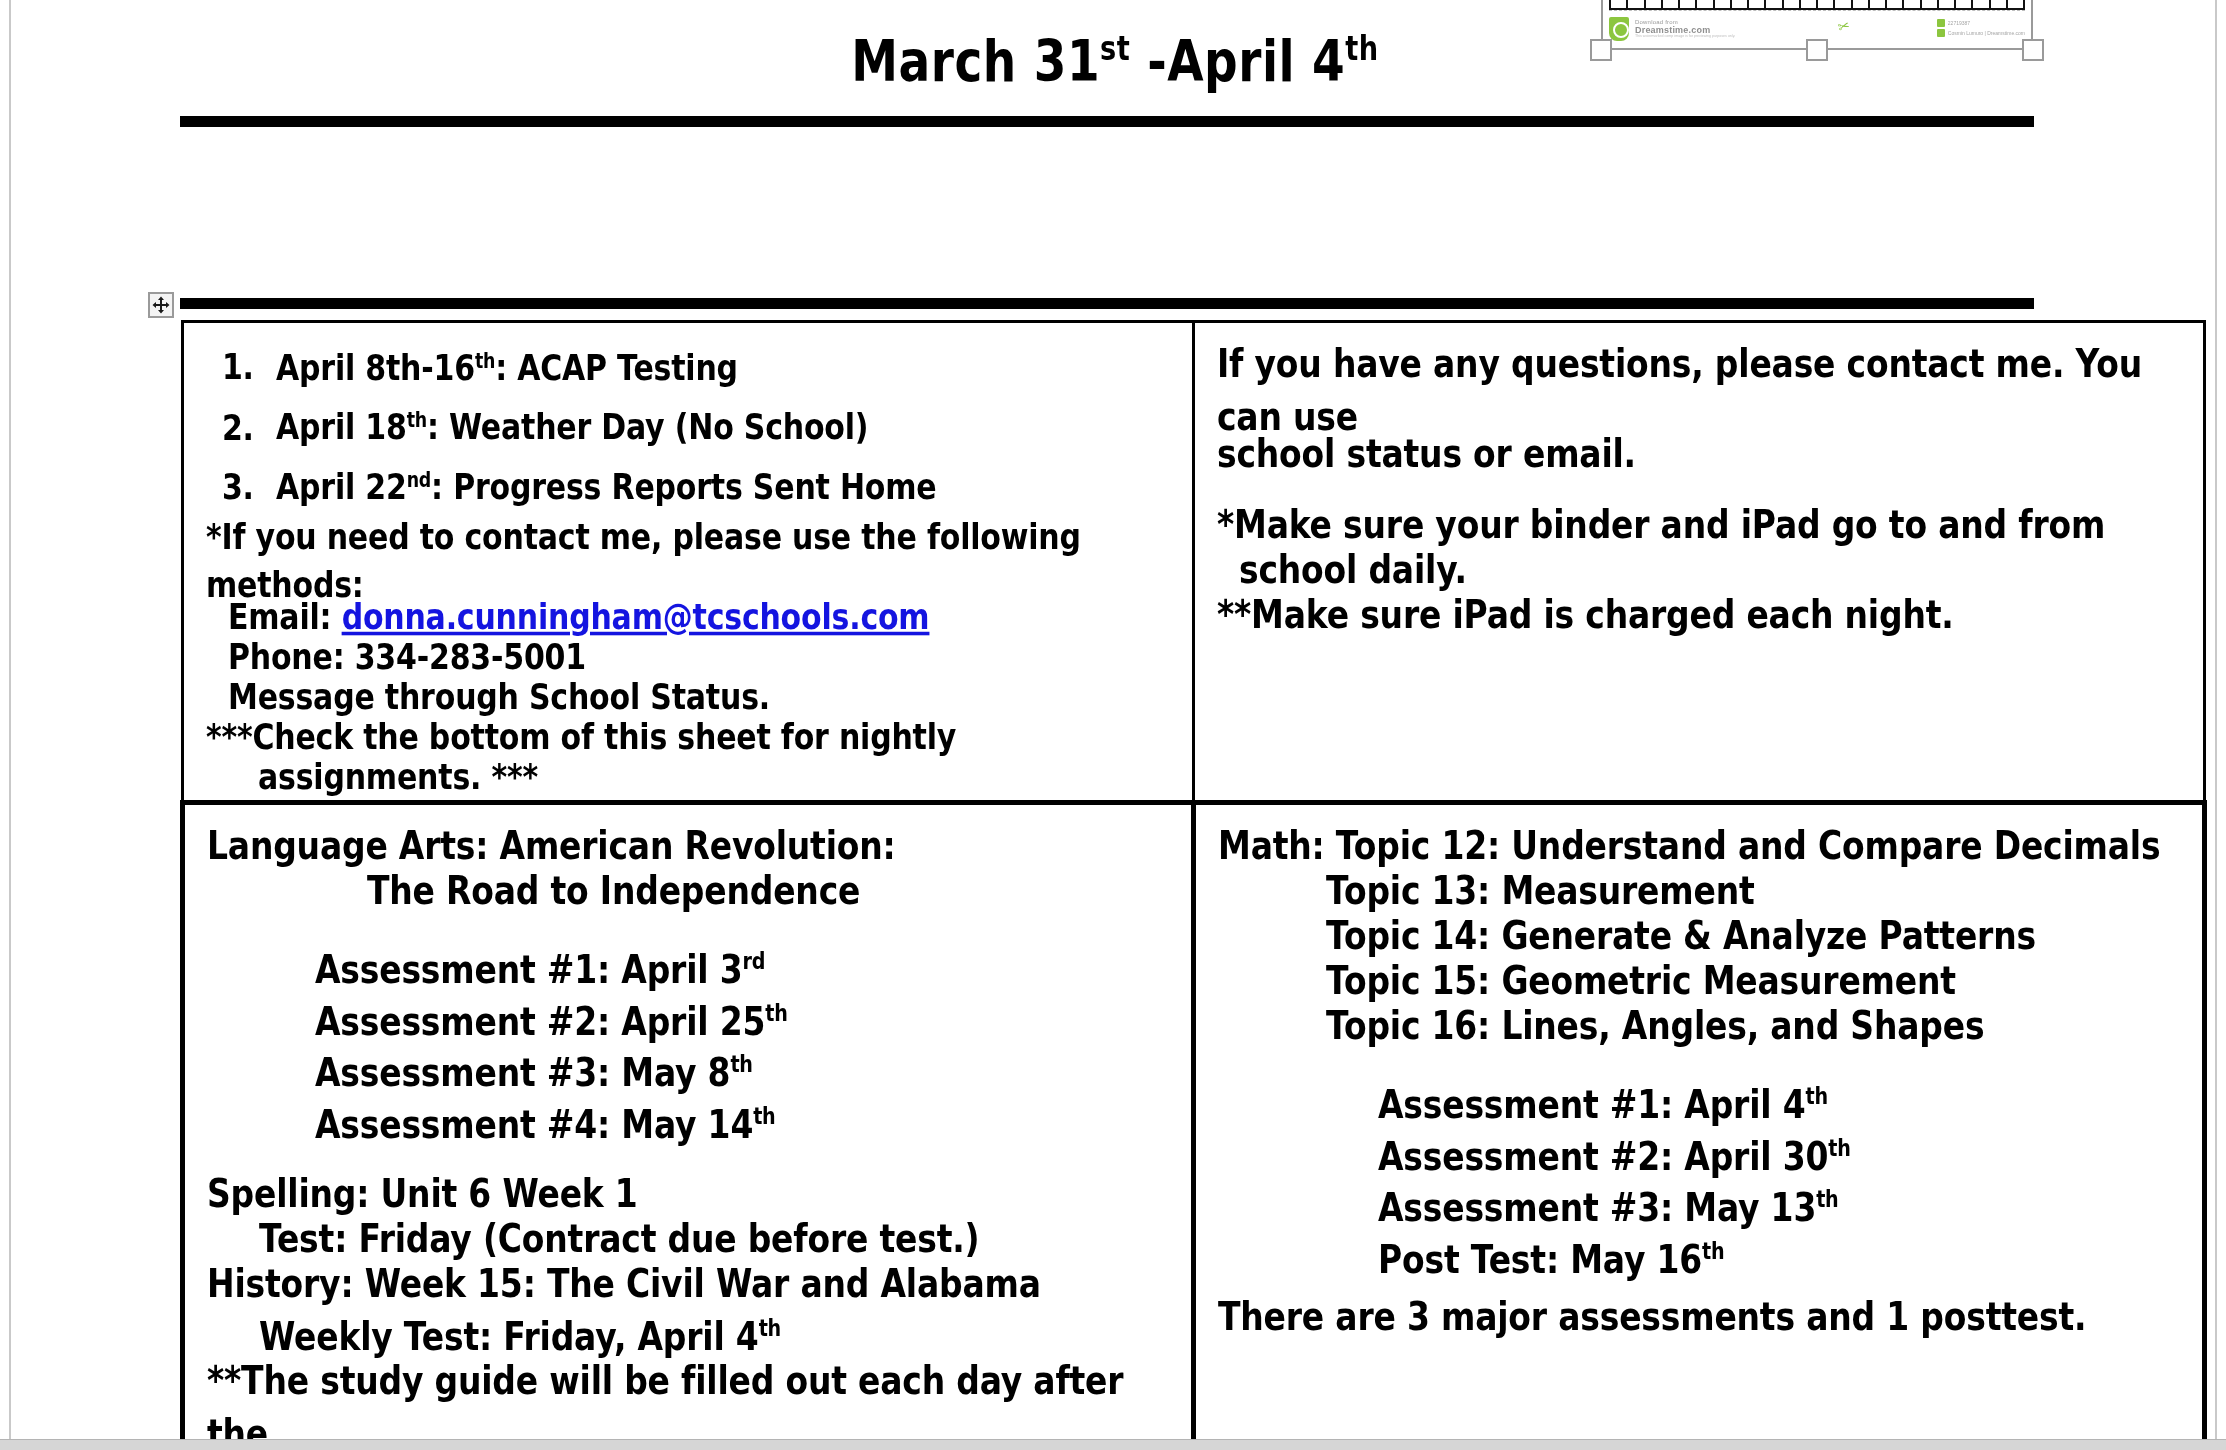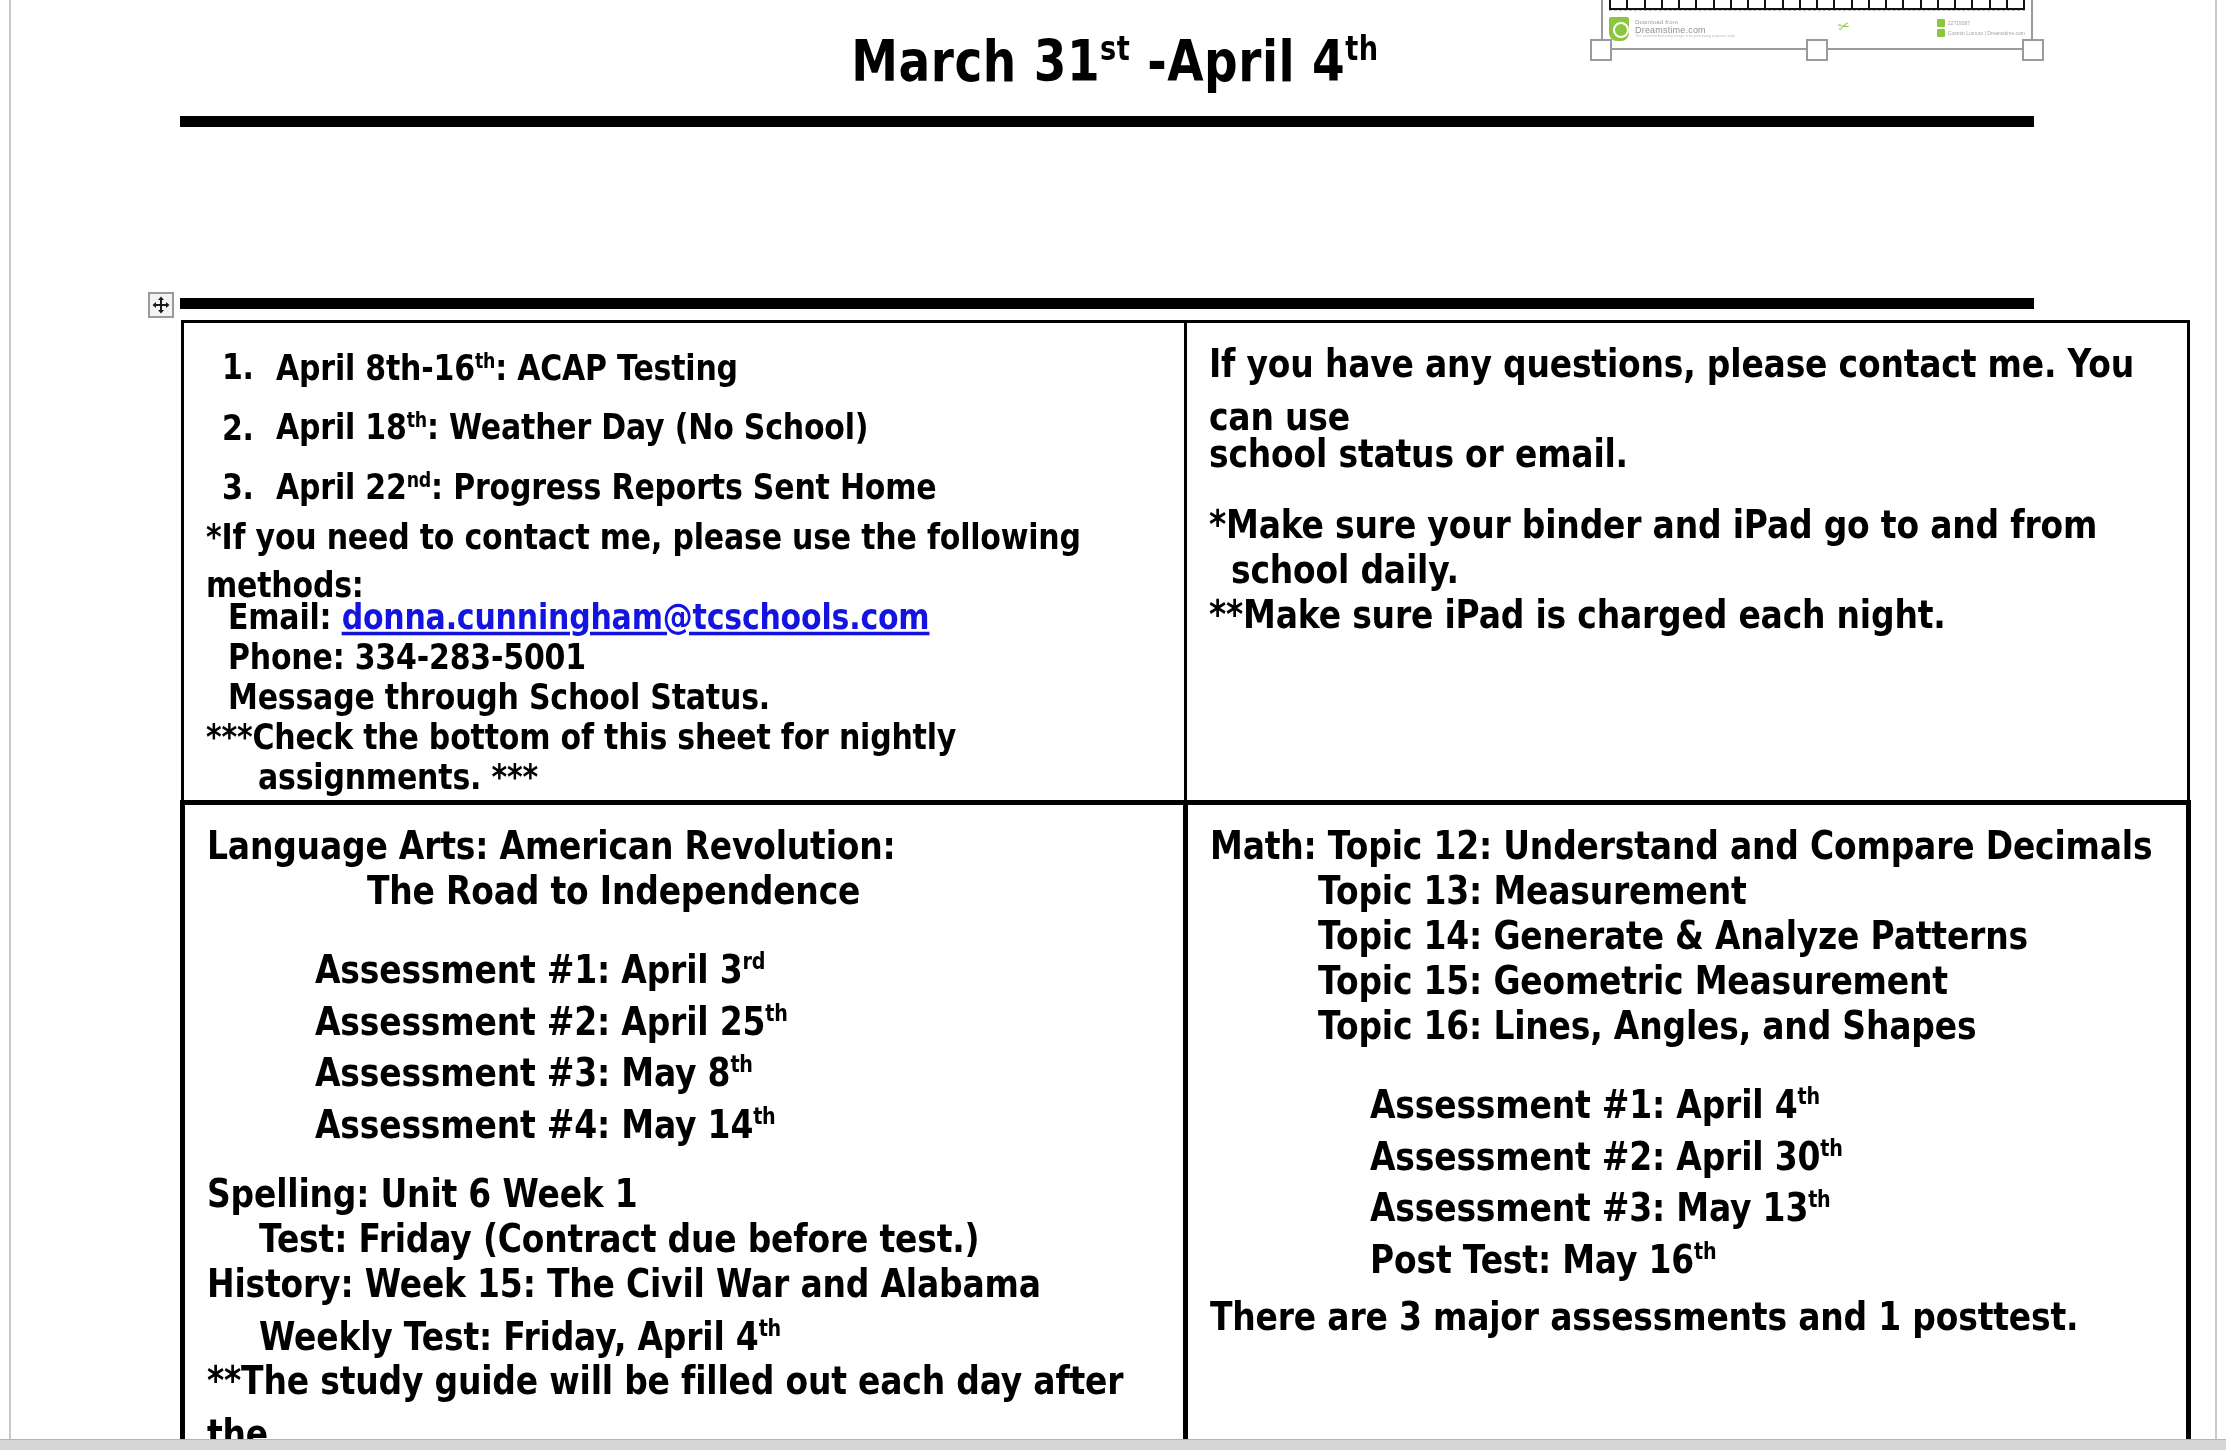--- a/index.html
+++ b/index.html
@@ -176,21 +176,21 @@
     border-radius: 50%;
   }
   .ds-text { line-height: 1.05; }
   .ds-small {
     font-size: 6px;
     color: #9b9b9b;
     letter-spacing: 0.2px;
   }
   .ds-brand {
     font-size: 9px;
-    font-weight: 400;
+    font-weight: 700;
     color: #8f8f8f;
     letter-spacing: 0.2px;
   }
   .ds-tiny {
     font-size: 3.6px;
     color: #c0c0c0;
   }
   .ds-right {
     margin-left: auto;
     text-align: left;
@@ -246,21 +246,21 @@
   .note-table {
     position: absolute;
     left: 180px;
     top: 320px;
     width: 1912px;
     border-collapse: collapse;
     table-layout: fixed;
   }
   .note-table td {
     vertical-align: top;
-    padding: 14px 22px 6px 22px;
+    padding: 14px 30px 6px 22px;
     background: #fff;
   }
   .cell-tl { border: 3px solid #000; border-right: 3px solid #000; width: 956px; }
   .cell-tr { border: 3px solid #000; width: 956px; }
   .cell-bl { border: 5px solid #000; }
   .cell-br { border: 5px solid #000; }
   .row-top td { height: 310px; }
 
   
   .bt {

